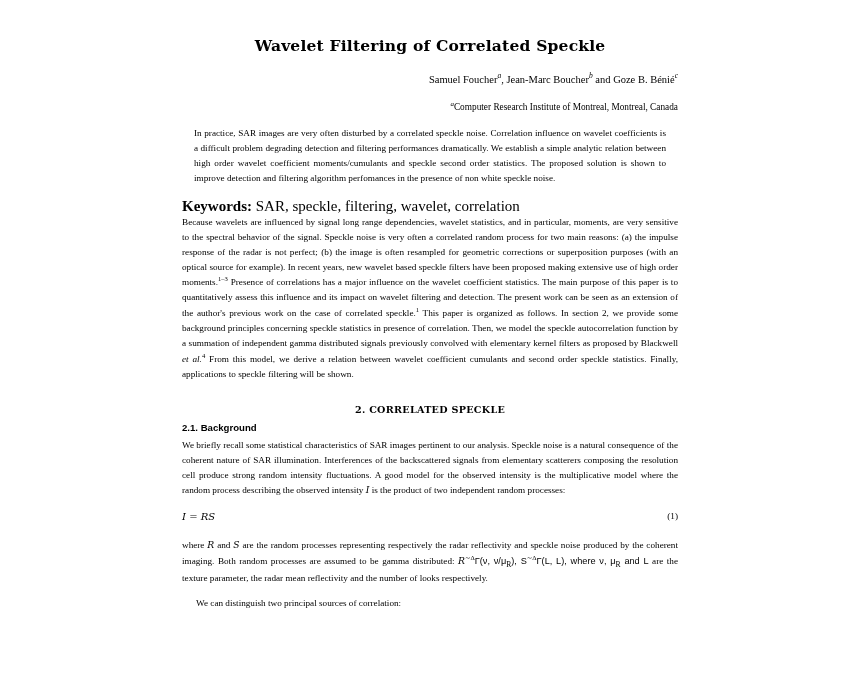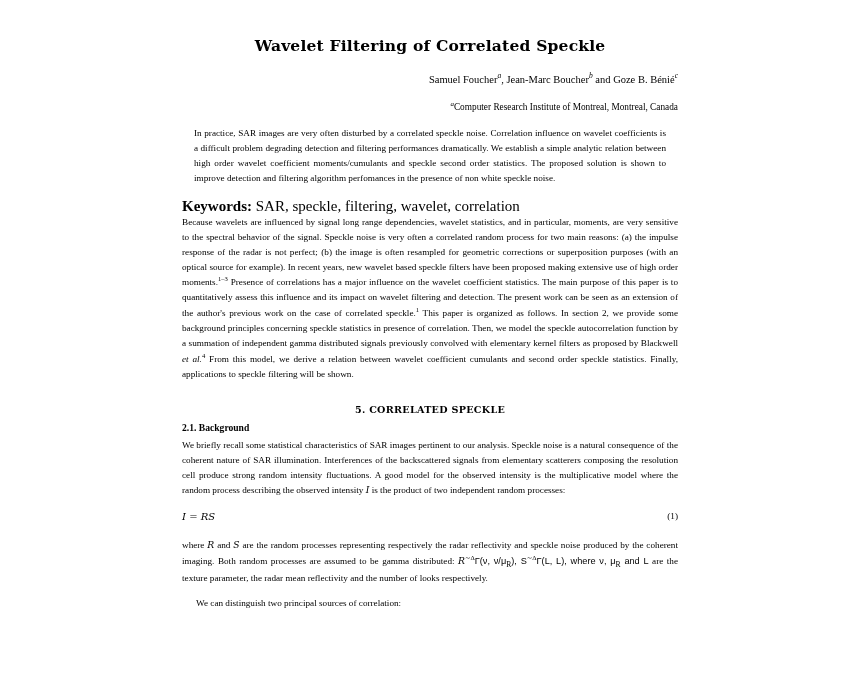--- a/index.html
+++ b/index.html
@@ -62,21 +62,21 @@
     margin-bottom: 7px;
     letter-spacing: 0.3px;
     font-family: "DejaVu Serif", serif;
   }
   .subsec-head {
     text-align: left;
     font-size: 9.6px;
     font-weight: bold;
     margin-top: 2px;
     margin-bottom: 5px;
-    font-family: Liberation Serif, serif;
+    font-family: Liberation Sans, sans-serif;
   }
   p.body {
     font-size: 9.2px;
     line-height: 1.62;
     text-align: justify;
     margin: 0 0 0 0;
     text-indent: 0;
   }
   p.body.indent {
     text-indent: 14px;
@@ -136,21 +136,21 @@
     </div>
 
     <p class="abstract">In practice, SAR images are very often disturbed by a correlated speckle noise. Correlation influence on wavelet coefficients is a difficult problem degrading detection and filtering performances dramatically. We establish a simple analytic relation between high order wavelet coefficient moments/cumulants and speckle second order statistics. The proposed solution is shown to improve detection and filtering algorithm perfomances in the presence of non white speckle noise.</p>
 
     <div class="keywords">
       <b>Keywords:</b><span> SAR, speckle, filtering, wavelet, correlation</span>
     </div>
 
     <p class="body"><span>Because wavelets are influenced by signal long range dependencies, wavelet statistics, and in particular, moments, are very sensitive to the spectral behavior of the signal. Speckle noise is very often a correlated random process for two main reasons: (a) the impulse response of the radar is not perfect; (b) the image is often resampled for geometric corrections or superposition purposes (with an optical source for example). In recent years, new wavelet based speckle filters have been proposed making extensive use of high order moments.</span><sup class="ref">1–3</sup><span> Presence of correlations has a major influence on the wavelet coefficient statistics. The main purpose of this paper is to quantitatively assess this influence and its impact on wavelet filtering and detection. The present work can be seen as an extension of the author's previous work on the case of correlated speckle.</span><sup class="ref">1</sup><span> This paper is organized as follows. In section 2, we provide some background principles concerning speckle statistics in presence of correlation. Then, we model the speckle autocorrelation function by a summation of independent gamma distributed signals previously convolved with elementary kernel filters as proposed by Blackwell </span><i>et al.</i><sup class="ref">4</sup><span> From this model, we derive a relation between wavelet coefficient cumulants and second order speckle statistics. Finally, applications to speckle filtering will be shown.</span></p>
 
-    <div class="sec-head">5. CORRELATED SPECKLE</div>
+    <div class="sec-head">2. CORRELATED SPECKLE</div>
     <div class="subsec-head">2.1. Background</div>
     <p class="body"><span>We briefly recall some statistical characteristics of SAR images pertinent to our analysis. Speckle noise is a natural consequence of the coherent nature of SAR illumination. Interferences of the backscattered signals from elementary scatterers composing the resolution cell produce strong random intensity fluctuations. A good model for the observed intensity is the multiplicative model where the random process describing the observed intensity </span><i class="mathv">I</i><span> is the product of two independent random processes:</span></p>
 
     <div class="eqline">
       <div class="eqbody">I = RS</div>
       <div class="eqnum">(1)</div>
     </div>
 
     <p class="body"><span>where </span><i class="mathv">R</i><span> and </span><i class="mathv">S</i><span> are the random processes representing respectively the radar reflectivity and speckle noise produced by the coherent imaging. Both random processes are assumed to be gamma distributed: </span><i class="mathv">R</i><sup class="ref">∼Δ</sup><span class="gl">Γ(ν, ν/μ</span><sub>R</sub><span class="gl">), S</span><sup class="ref">∼Δ</sup><span class="gl">Γ(L, L), where ν, μ</span><sub>R</sub><span class="gl"> and L</span><span> are the texture parameter, the radar mean reflectivity and the number of looks respectively.</span></p>
 

